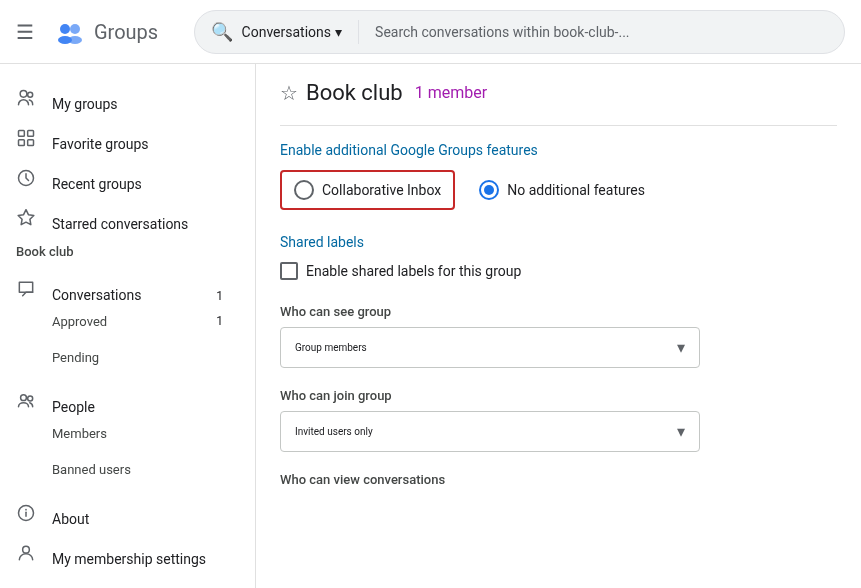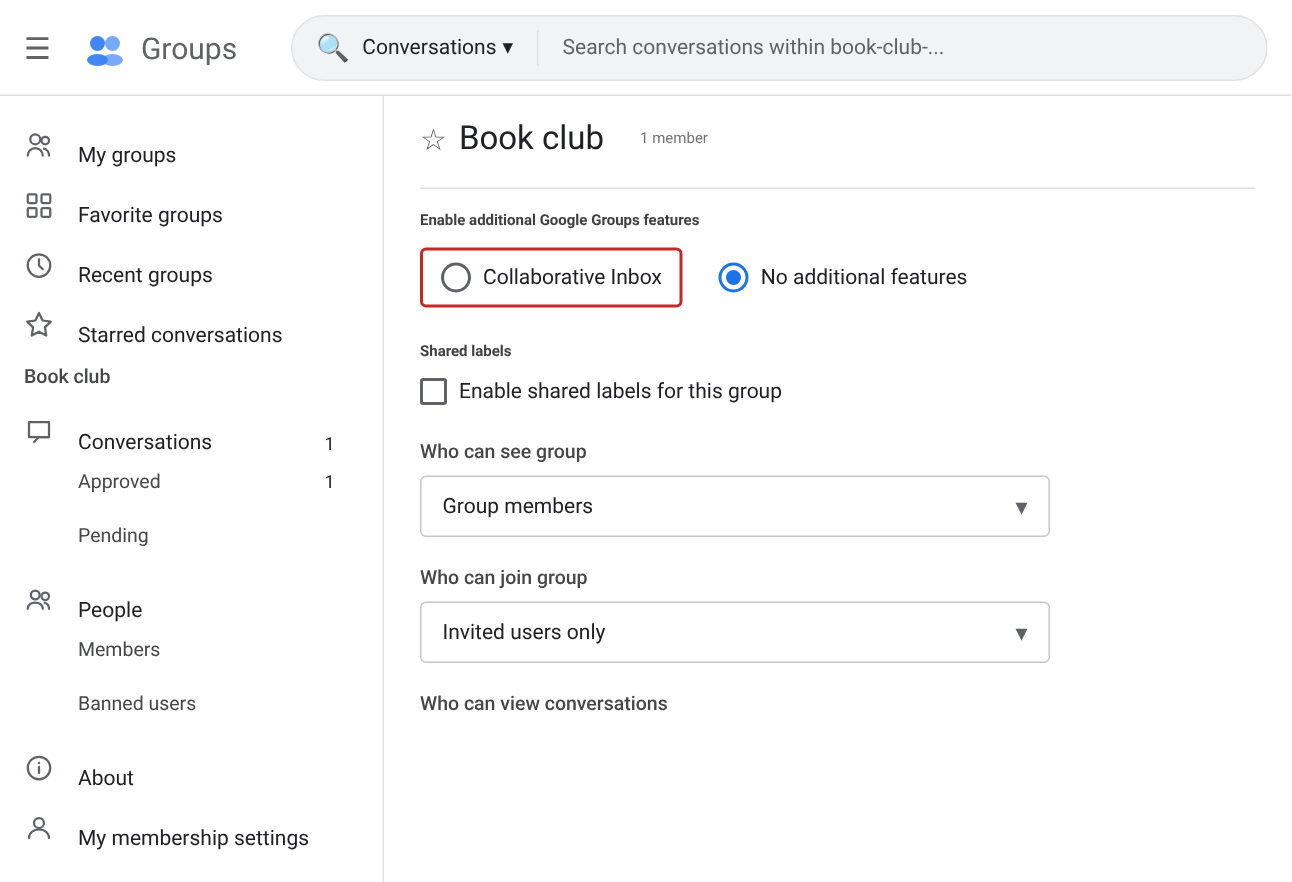--- a/index.html
+++ b/index.html
@@ -105,28 +105,28 @@
 
     
     .page-header {
       display: flex;
       align-items: center;
       gap: 8px;
       margin-bottom: 20px;
     }
     .star-icon { color: #5f6368; font-size: 20px; cursor: pointer; }
     .page-title { font-size: 22px; font-weight: 400; color: #202124; }
-    .member-count { font-size: 10px; color: #737373; margin-left: 16px; }
+    .member-count { font-size: 16px; color: #a21caf; margin-left: 4px; }
 
     
     .section-label {
-      font-size: 10px;
-      color: #404040;
+      font-size: 14px;
+      color: #0369a1;
       margin-bottom: 12px;
-      font-weight: 700;
+      font-weight: 400;
     }
 
     
     .feature-options {
       display: flex;
       align-items: center;
       gap: 24px;
       margin-bottom: 24px;
     }
     .feature-option {
@@ -189,21 +189,21 @@
       display: flex;
       align-items: center;
       justify-content: space-between;
       border: 1px solid #c4c7c5;
       border-radius: 4px;
       padding: 10px 14px;
       width: 420px;
       cursor: pointer;
       background: #fff;
     }
-    .dropdown-value { font-size: 14px; color: #202124; }
+    .dropdown-value { font-size: 10px; color: #202124; }
     .chevron-down { color: #5f6368; font-size: 16px; }
 
     .divider { height: 1px; background: #e0e0e0; margin: 4px 0 16px 0; }
   </style>
 </head>
 <body>
 
 <div class="top-bar">
   <span class="hamburger-icon">☰</span>
   <div class="logo-area">

